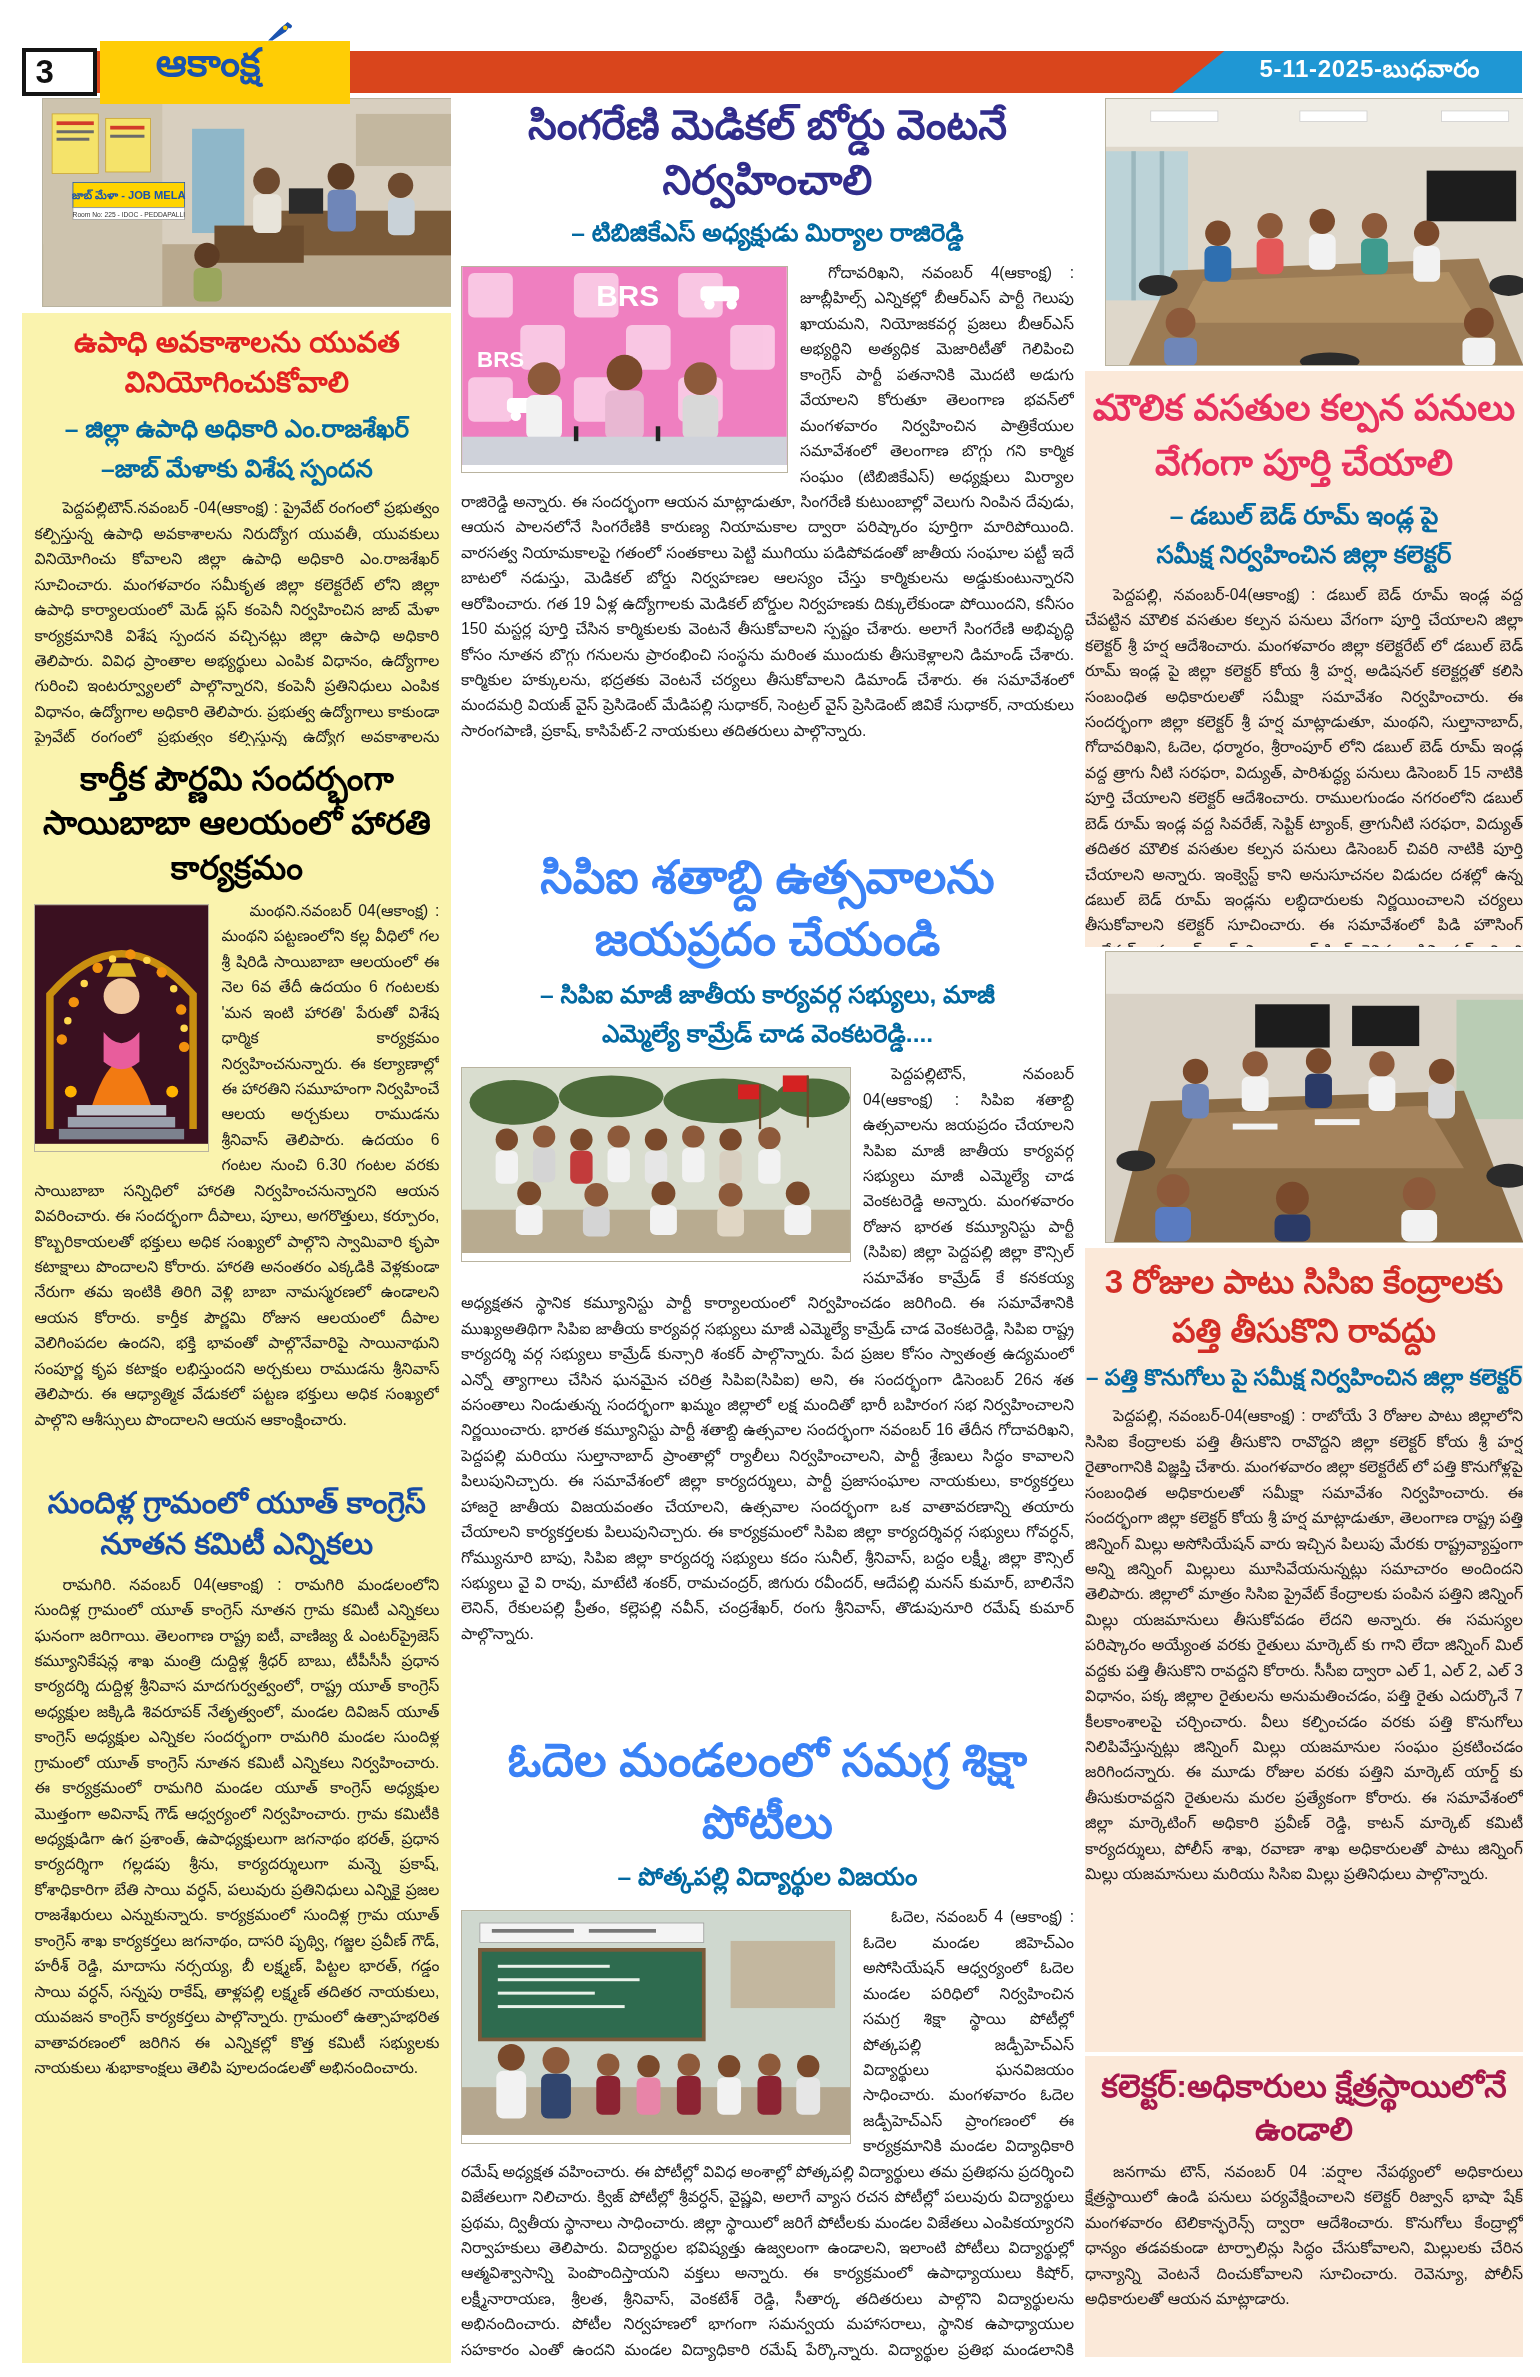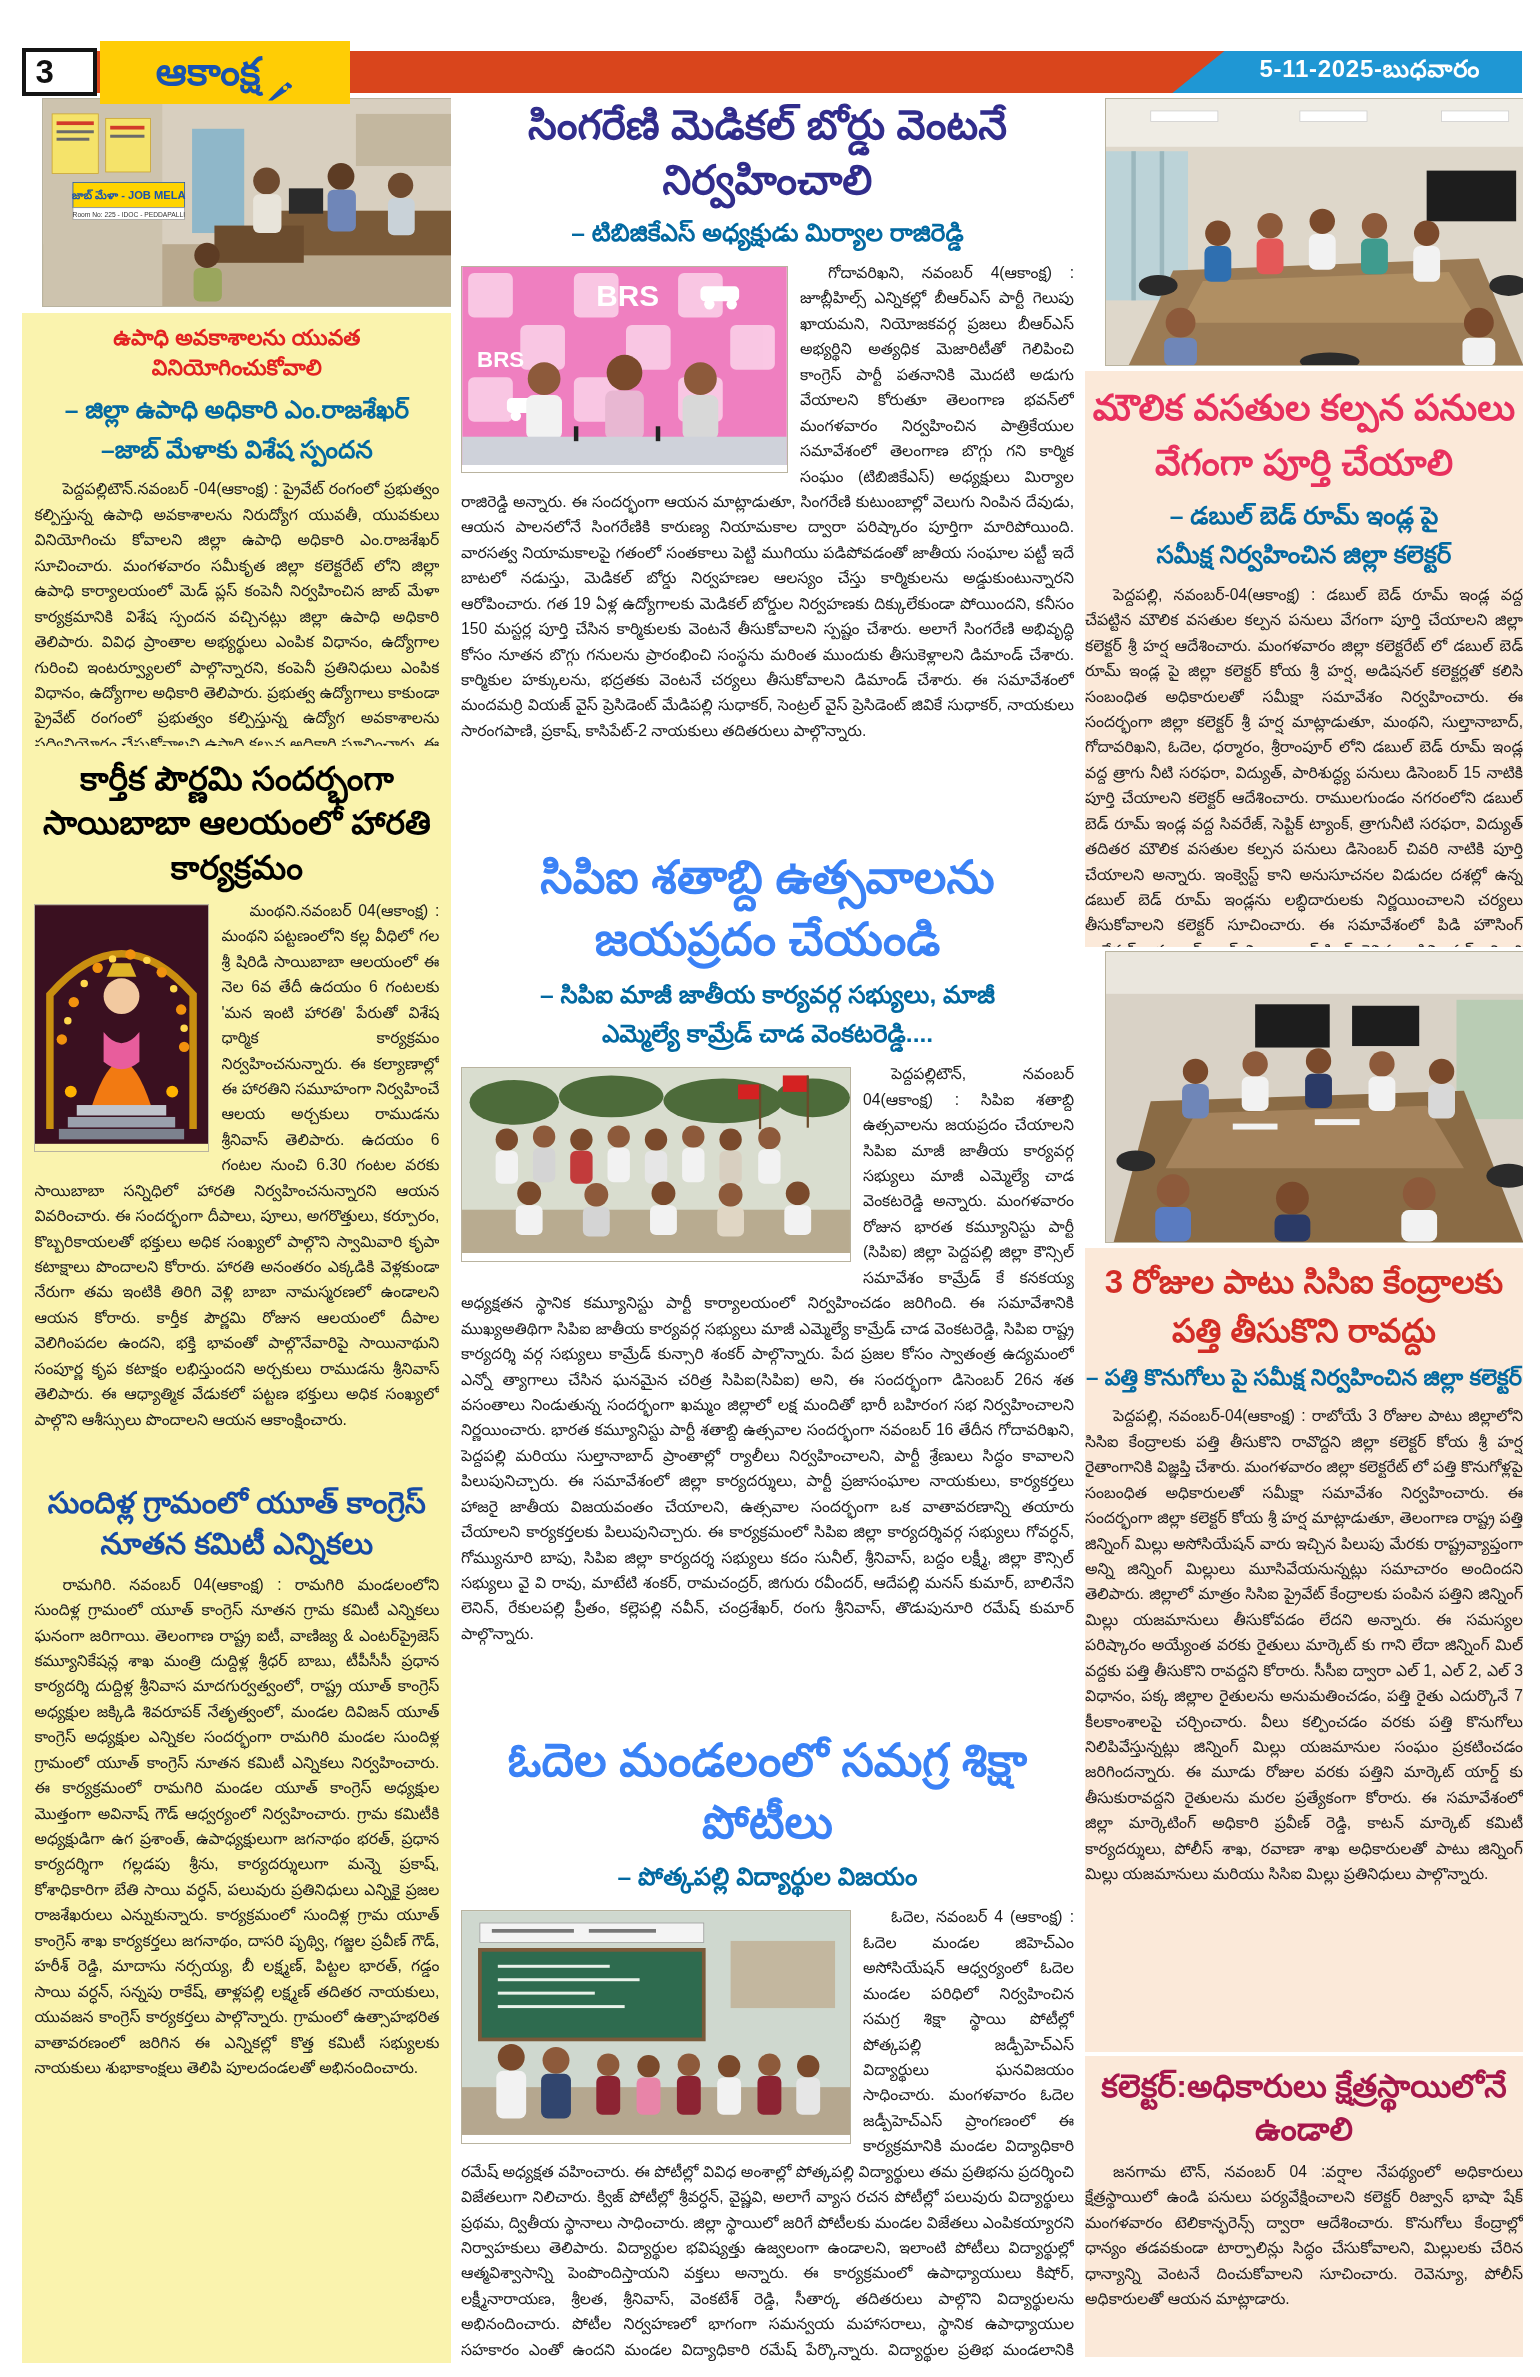--- a/index.html
+++ b/index.html
@@ -10,39 +10,39 @@
   .topbar { position: absolute; top: 51px; left: 22.4px; width: 1500px; height: 42px; }
   .bar-orange { position: absolute; left: 72px; top: 0; width: 1428px; height: 42px; background: #d9451c; }
   .bar-blue { position: absolute; right: 0; top: 0; width: 350px; height: 42px; background: #1f97d4;
               clip-path: polygon(52px 0, 100% 0, 100% 100%, 0 100%);
               display: flex; align-items: center; justify-content: center; }
   .date-text { color: #fff; font-weight: bold; font-size: 24px; letter-spacing: 0.7px; padding-left: 45px; }
   .pageno-box { position: absolute; left: 0; top: -3px; width: 75px; height: 48px; background: #fff;
                 border: 4.5px solid #141414; display: flex; align-items: center; padding-left: 9px;
                 font-size: 33px; font-weight: bold; color: #111; z-index: 3; }
   .logo-box { position: absolute; left: 78px; top: -10.4px; width: 250px; height: 63px; background: #ffcd05;
-              display: flex; align-items: flex-end; justify-content: center; z-index: 2; }
+              display: flex; align-items: flex-start; justify-content: center; z-index: 2; }
   .logo-text { color: #1a53b0; font-weight: bold; font-size: 39px; }
   .pen-icon { margin-left: 4.5px; margin-top: -19.4px; }
 
   
   .col-left  { position: absolute; left: 22.4px;  top: 98px; width: 429px;  height: 2268px; overflow: hidden; }
   .col-mid   { position: absolute; left: 461px; top: 98px; width: 613px;  height: 2272px; overflow: hidden; }
   .col-right { position: absolute; left: 1085px;top: 98px; width: 438px;  height: 2274px; overflow: hidden; }
 
   .photo-frame { width: 100%; overflow: hidden; background: #cfc6b4; border: 0.7px solid #b9b39f; margin-left: 20px; }
   .photo-frame svg { display: block; }
 
   .yellow-wrap { background: #faf3ae; padding: 10.4px 12px; margin-top: 6px; height: 2050px; overflow: hidden; }
   .peach { background: #fbe9d9; padding: 9px 0; overflow: hidden; }
 
   .art { overflow: hidden; }
 
   .hl { text-align: center; font-weight: bold; line-height: 1.35; }
-  .hl-red    { color: #e32221; font-size: 22px; }
+  .hl-red    { color: #e32221; font-size: 29px; }
   .hl-maroon { color: #000000; font-size: 33px; }
   .hl-blue   { color: #164aa5; font-size: 30px; }
   .hl-indigo { color: #312d8c; font-size: 41px; }
   .hl-bigred { color: #3b82f6; font-size: 46px; }
   .hl-pink   { color: #e8315e; font-size: 36px; line-height: 1.55; }
   .hl-red2   { color: #d22d26; font-size: 33px; line-height: 1.5; }
   .hl-maroon2{ color: #a5174b; font-size: 32px; }
 
   .sub { text-align: center; font-weight: bold; color: #0369a1; line-height: 1.6; }
   .sub-m { font-size: 22.4px; }

